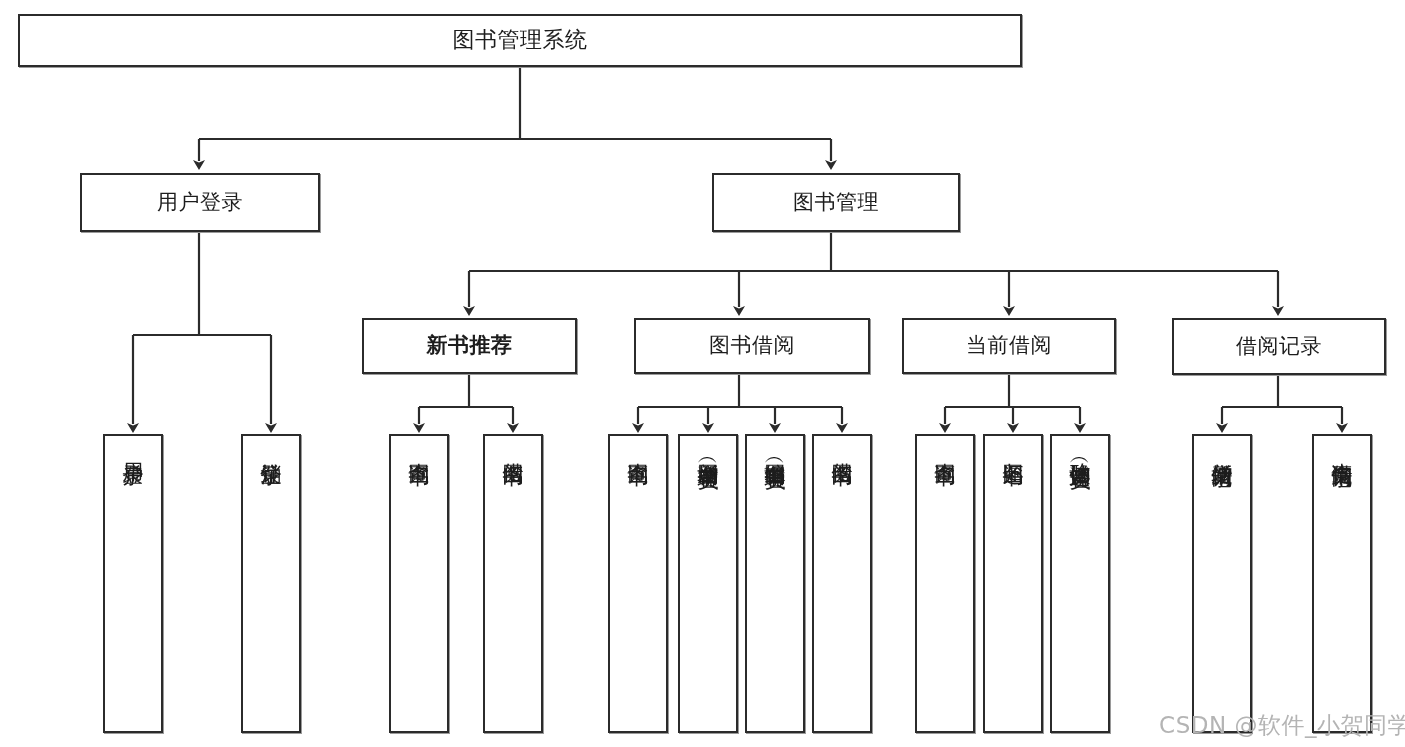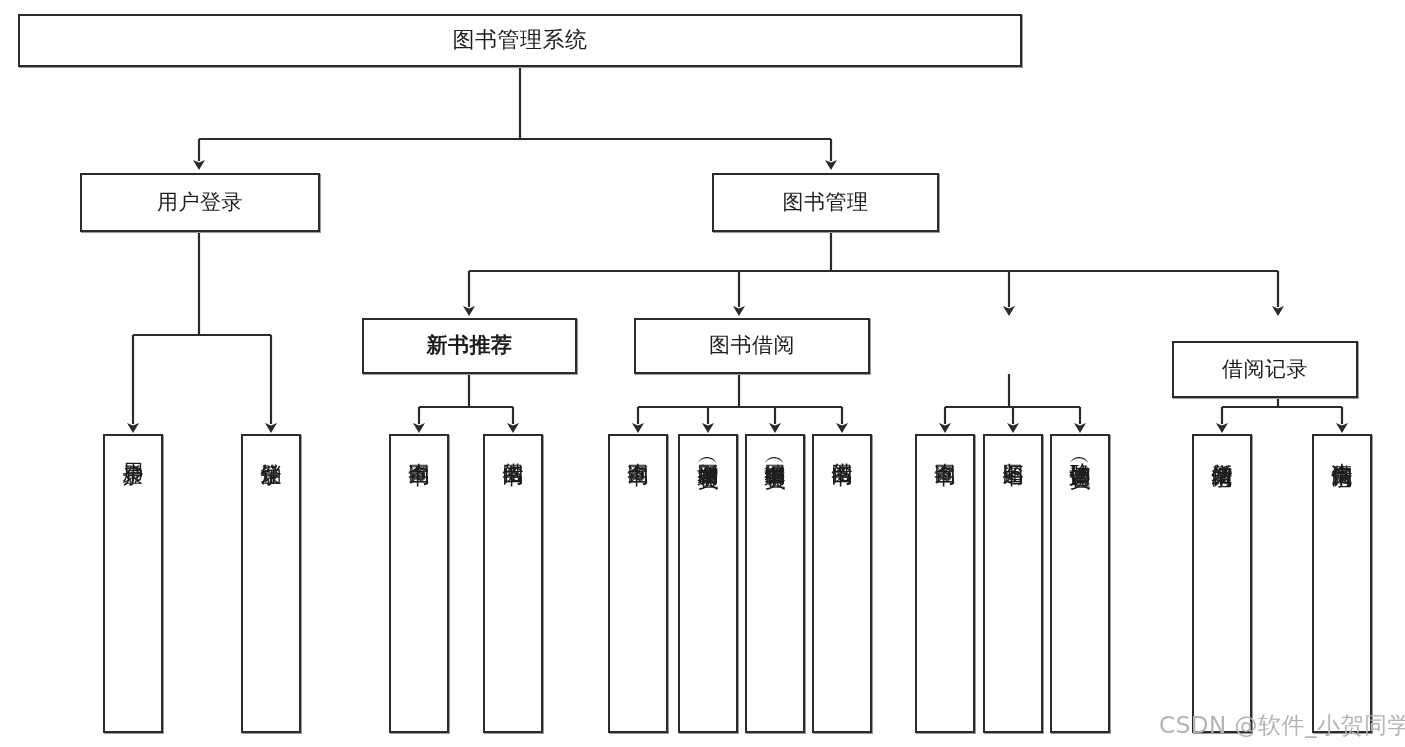--- a/index.html
+++ b/index.html
@@ -129,31 +129,34 @@
     </g>
   </svg>
 
   <div class="node root horizontal" style="left:18px; top:14px; width:1004px; height:53px;">
     <span class="label">图书管理系统</span>
   </div>
 
   <div class="node horizontal" style="left:80px; top:173px; width:240px; height:59px;">
     <span class="label">用户登录</span>
   </div>
-  <div class="node horizontal" style="left:712px; top:173px; width:227px; height:59px;">
+  <div class="node horizontal" style="left:712px; top:173px; width:248px; height:59px;">
     <span class="label">图书管理</span>
   </div>
 
   <div class="node horizontal" style="left:362px; top:318px; width:215px; height:56px;font-weight:bold;">
     <span class="label">新书推荐</span>
   </div>
   <div class="node horizontal" style="left:634px; top:318px; width:236px; height:56px;">
     <span class="label">图书借阅</span>
   </div>
-  <div class="node horizontal" style="left:1172px; top:318px; width:186px; height:57px;margin-top:23px;">
+  <div class="node horizontal" style="left:902px; top:318px; width:214px; height:56px;">
+    <span class="label">当前借阅</span>
+  </div>
+  <div class="node horizontal" style="left:1172px; top:318px; width:214px; height:57px;">
     <span class="label">借阅记录</span>
   </div>
 
   <div class="node vertical" style="left:103px; top:434px; width:60px; height:299px;">
     <span class="label">用户登录</span>
   </div>
   <div class="node vertical" style="left:241px; top:434px; width:60px; height:299px;">
     <span class="label">注销登录</span>
   </div>
 

